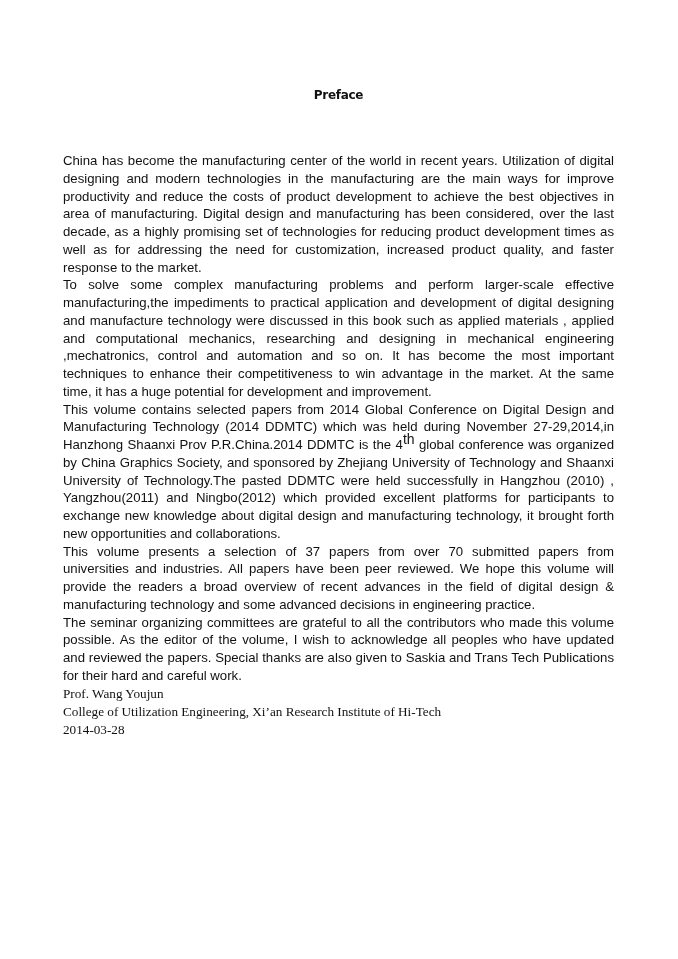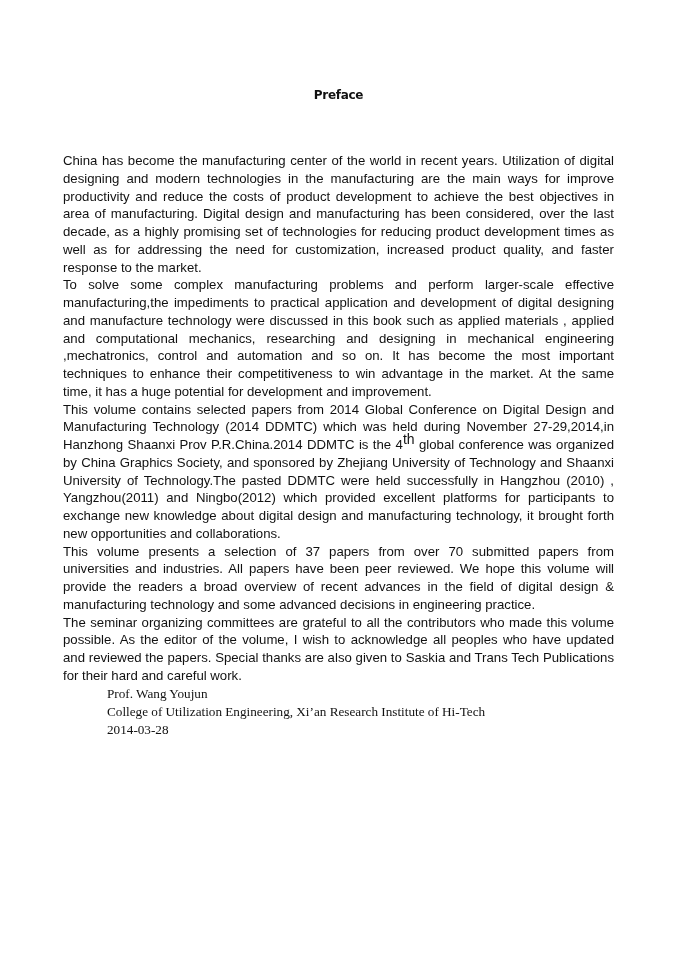--- a/index.html
+++ b/index.html
@@ -11,21 +11,21 @@
     letter-spacing: -0.3px; margin: 0;
   }
   .body {
     position: absolute; left: 0; top: 152px; width: 551px;
     font-family: Liberation Sans, sans-serif; font-size: 13.2px; line-height: 17.75px;
     text-align: justify; margin: 0;
   }
   .body p { margin: 0; }
   .sig {
     position: absolute; left: 0; top: 685px; width: 551px;
-    font-family: "Liberation Serif", serif; font-size: 13.2px; line-height: 17.75px; margin-left: 44px;
+    font-family: "Liberation Serif", serif; font-size: 13.2px; line-height: 17.75px;
   }
   .sig div { white-space: nowrap; }
   sup { font-size: 14px; line-height: 0; vertical-align: 5px; }
 </style>
 </head>
 <body>
 
 <div class="page">
   <h1 class="title">Preface</h1>
 

